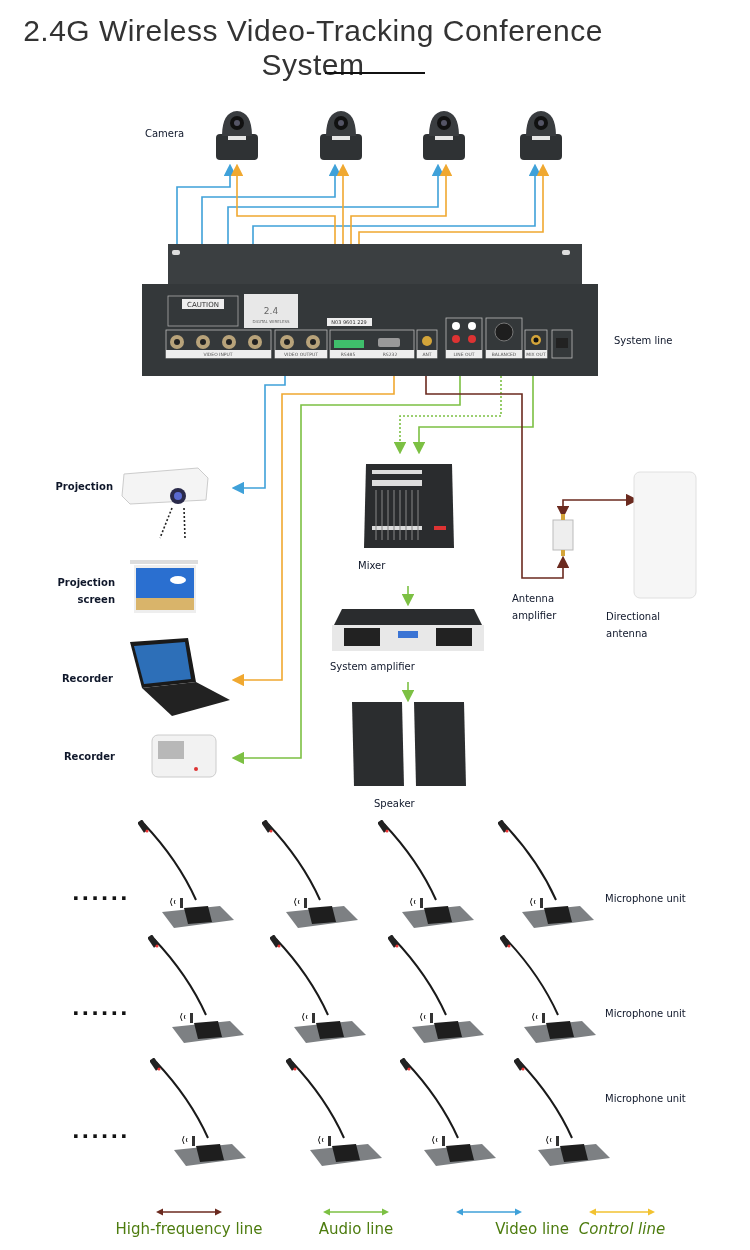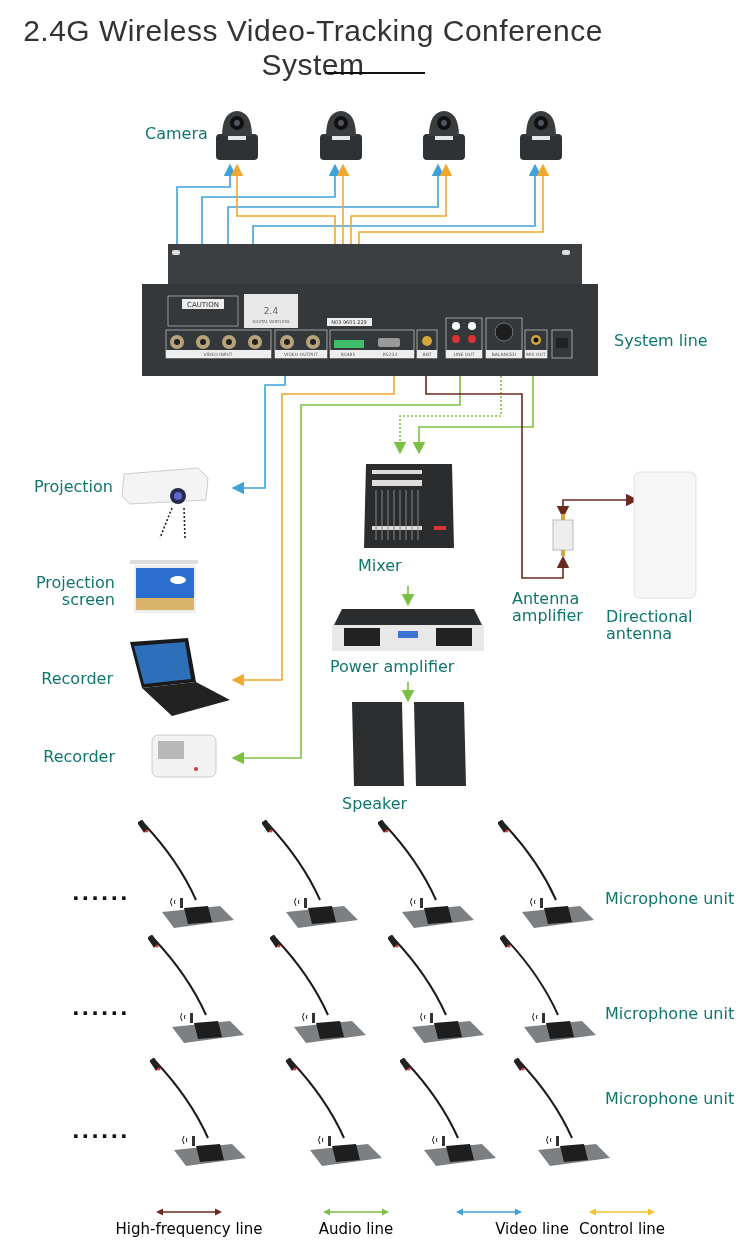--- a/index.html
+++ b/index.html
@@ -2,28 +2,28 @@
 <html><head>
 <meta charset="utf-8">
 <style>
   html, body { margin:0; padding:0; background:#ffffff; }
   body { width:750px; height:1250px; position:relative; overflow:hidden;
          font-family:"DejaVu Sans", sans-serif; color:#1a1a1a; }
   .abs { position:absolute; }
   .title { left:0; width:626px; top:14px; text-align:center; font-size:30px;
            color:#333; letter-spacing:0.5px; font-family:"Liberation Sans", sans-serif; }
   .title-rule { left:325px; top:72px; width:100px; height:2px; background:#111; }
-  .label { font-size:16px; color:#0f766e; line-height:17px; }
-  .label.right { text-align:right; }
+  .label { font-size:10px; color:#0f172a; line-height:17px; }
+  .label.right { text-align:right;font-weight:bold; }
   .label.center { text-align:left; }
   svg.wires { position:absolute; left:0; top:0; }
   .dev { position:absolute; }
   
   .host { left:142px; top:242px; width:456px; height:134px; }
-  .legend-label { font-size:15px; color:#000000; }
+  .legend-label { font-size:15px; color:#4d7c0f; }
   .dots { font-size:20px; letter-spacing:2px; color:#111; font-weight:bold; }
 </style>
 </head>
 <body>
 
 <div class="abs title">2.4G Wireless Video-Tracking Conference System</div>
 <div class="abs title-rule"></div>
 
 <svg class="wires" width="750" height="1250">
   <defs>
@@ -238,27 +238,27 @@
 </svg>
 <div class="abs label center" style="left:358px;top:557px;width:104px;">Mixer</div>
 
 <svg class="dev" style="left:330px;top:607px;" width="156" height="46">
   <path d="M12,2 H144 L152,18 H4 Z" fill="#2a2c2e"></path>
   <rect x="2" y="18" width="152" height="26" fill="#e8e8e8"></rect>
   <rect x="14" y="21" width="36" height="18" fill="#222"></rect>
   <rect x="106" y="21" width="36" height="18" fill="#222"></rect>
   <rect x="68" y="24" width="20" height="7" fill="#3b74d4"></rect>
 </svg>
-<div class="abs label center" style="left:330px;top:658px;width:158px;">Power amplifier</div>
+<div class="abs label center" style="left:330px;top:658px;width:158px;">System amplifier</div>
 
 <svg class="dev" style="left:348px;top:700px;" width="122" height="90">
   <path d="M4,2 H54 L56,86 H6 Z" fill="#2b2d2f"></path>
   <path d="M66,2 H116 L118,86 H68 Z" fill="#2b2d2f"></path>
 </svg>
-<div class="abs label center" style="left:342px;top:795px;width:104px;">Speaker</div>
+<div class="abs label center" style="left:374px;top:795px;width:104px;">Speaker</div>
 
 <svg class="dev" style="left:551px;top:514px;" width="26" height="44">
   <rect x="2" y="6" width="20" height="30" fill="#eee" stroke="#bbb"></rect>
   <rect x="10" y="0" width="4" height="6" fill="#d4a53a"></rect>
   <rect x="10" y="36" width="4" height="6" fill="#d4a53a"></rect>
 </svg>
 <div class="abs label center" style="left:512px;top:590px;width:98px;">
   <div>Antenna</div>
   <div>amplifier</div>
 </div>
@@ -405,14 +405,14 @@
       <line x1="8" y1="5" x2="62" y2="5" stroke="#3fa1d9" stroke-width="1.6"></line>
       <path d="M2,5 L9,1.5 L9,8.5 Z" fill="#3fa1d9"></path>
       <path d="M68,5 L61,1.5 L61,8.5 Z" fill="#3fa1d9"></path>
     </svg>
     <div class="abs legend-label" style="left: 409px; width: 160px; text-align: right; top: 1220px;">Video line</div>
     <svg width="70" height="10" class="dev" style="left: 587px; top: 1207px;">
       <line x1="8" y1="5" x2="62" y2="5" stroke="#f2c230" stroke-width="1.6"></line>
       <path d="M2,5 L9,1.5 L9,8.5 Z" fill="#f2c230"></path>
       <path d="M68,5 L61,1.5 L61,8.5 Z" fill="#f2c230"></path>
     </svg>
-    <div class="abs legend-label" style="left: 542px; width: 160px; text-align: center; top: 1220px;">Control line</div>
+    <div class="abs legend-label" style="left: 542px; width: 160px; text-align: center; top: 1220px; font-style: italic;">Control line</div>
   </div>
 
 </body></html>

